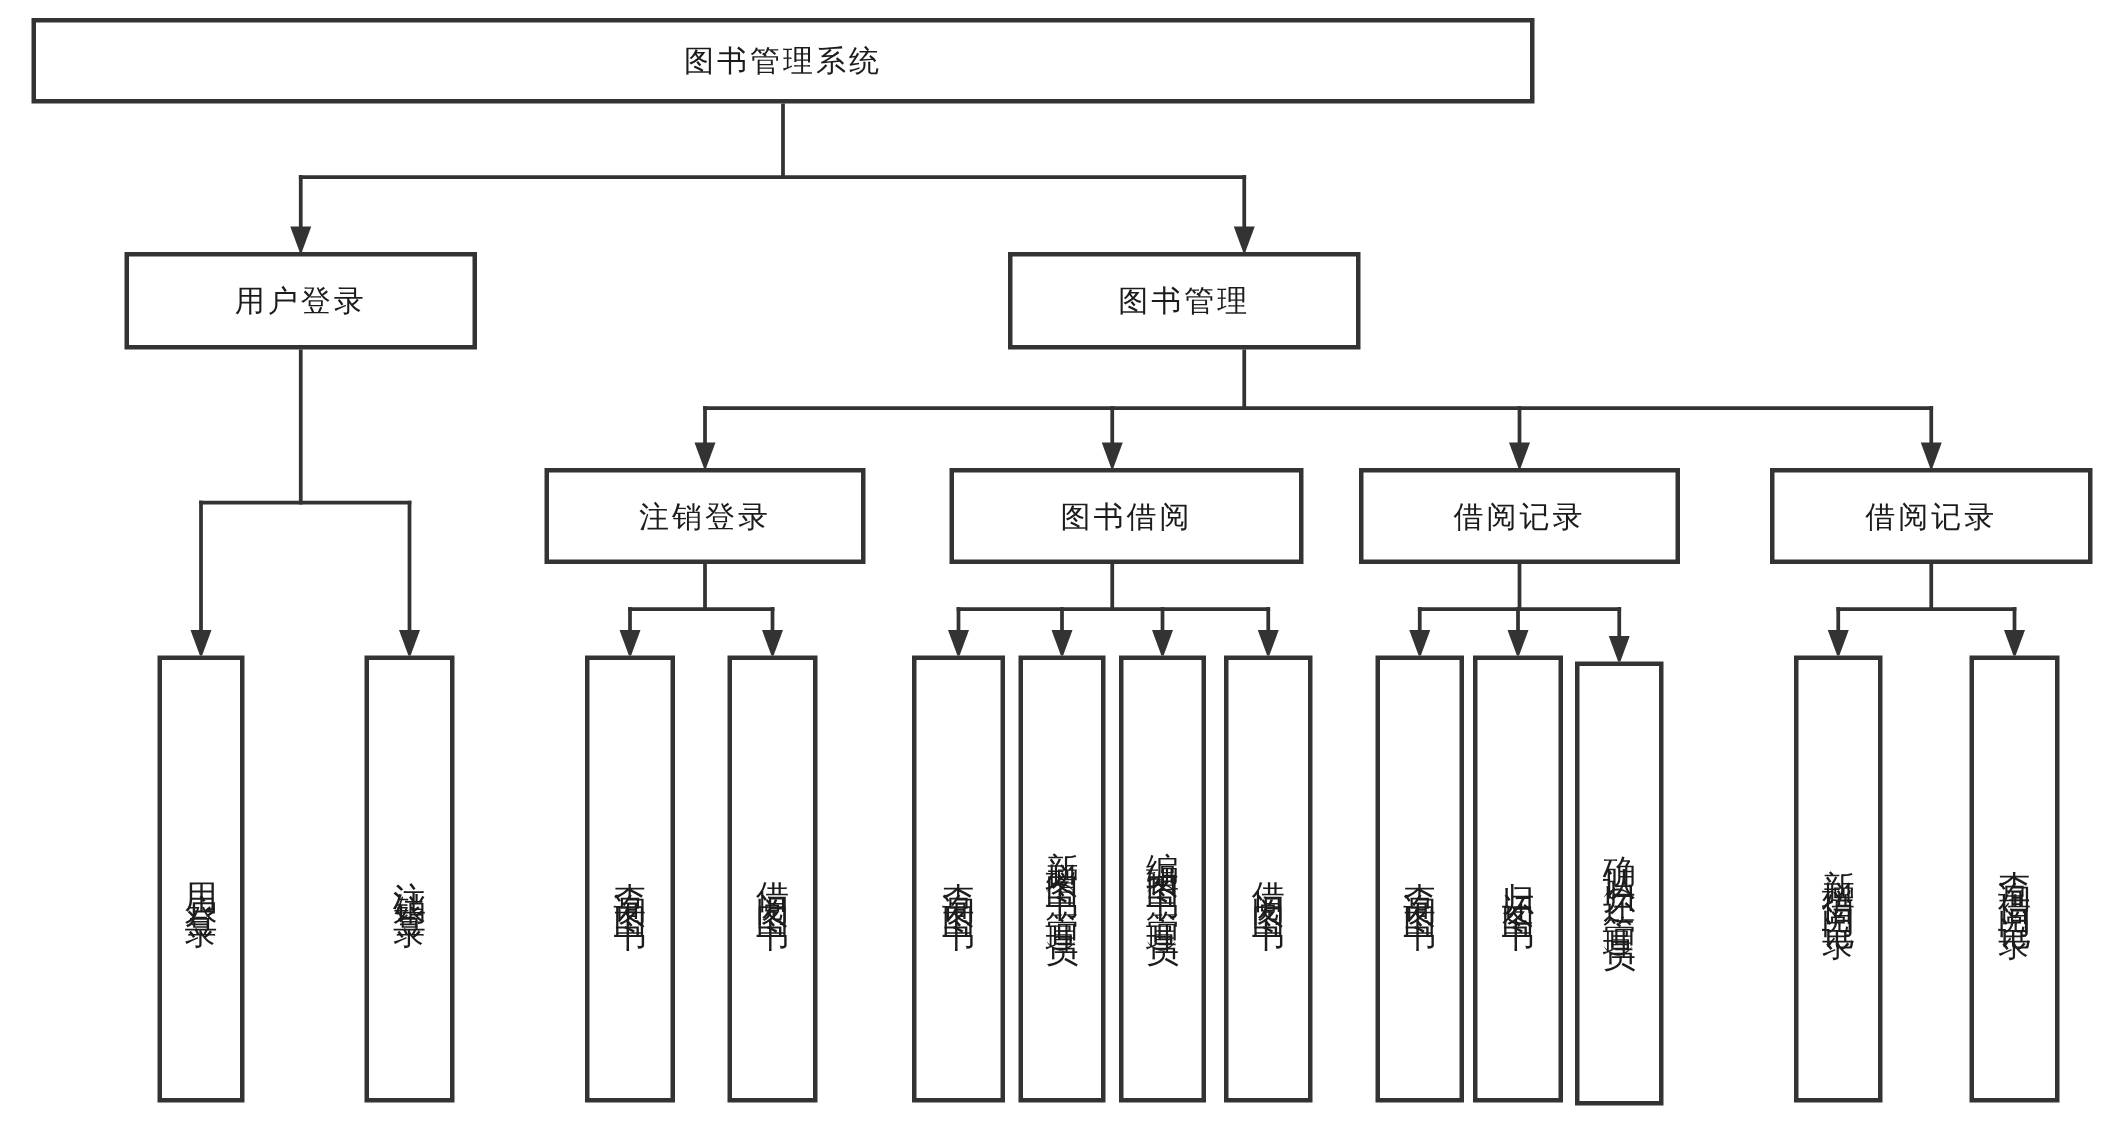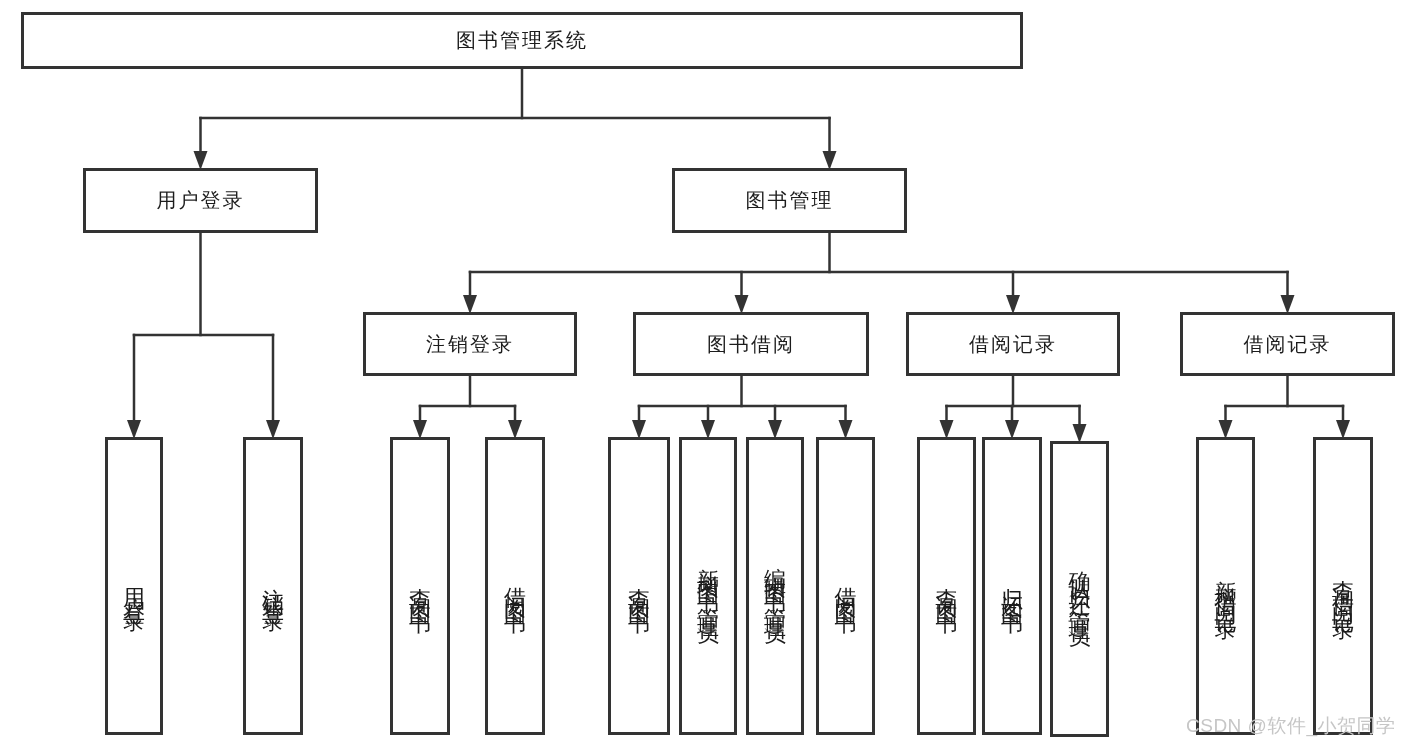--- a/index.html
+++ b/index.html
@@ -164,14 +164,13 @@
       <div class="box v" style="left: 1050px; top: 441px; width: 59px; height: 296px; border-color: rgb(51, 51, 51); background: rgb(255, 255, 255);">
         <span class="lbl" style="color: rgb(28, 28, 28);">确认归还（管理员）</span>
       </div>
       <div class="box v" style="left: 1196px; top: 437px; width: 59px; height: 298px; border-color: rgb(51, 51, 51); background: rgb(255, 255, 255);">
         <span class="lbl" style="color: rgb(28, 28, 28);">新增借阅记录</span>
       </div>
       <div class="box v" style="left: 1313px; top: 437px; width: 60px; height: 298px; border-color: rgb(51, 51, 51); background: rgb(255, 255, 255);">
         <span class="lbl" style="color: rgb(28, 28, 28);">查询借阅记录</span>
       </div>
     </div>
-  <div class="watermark">CSDN @软件_小贺同学</div>
 </div>
 
 </body></html>

